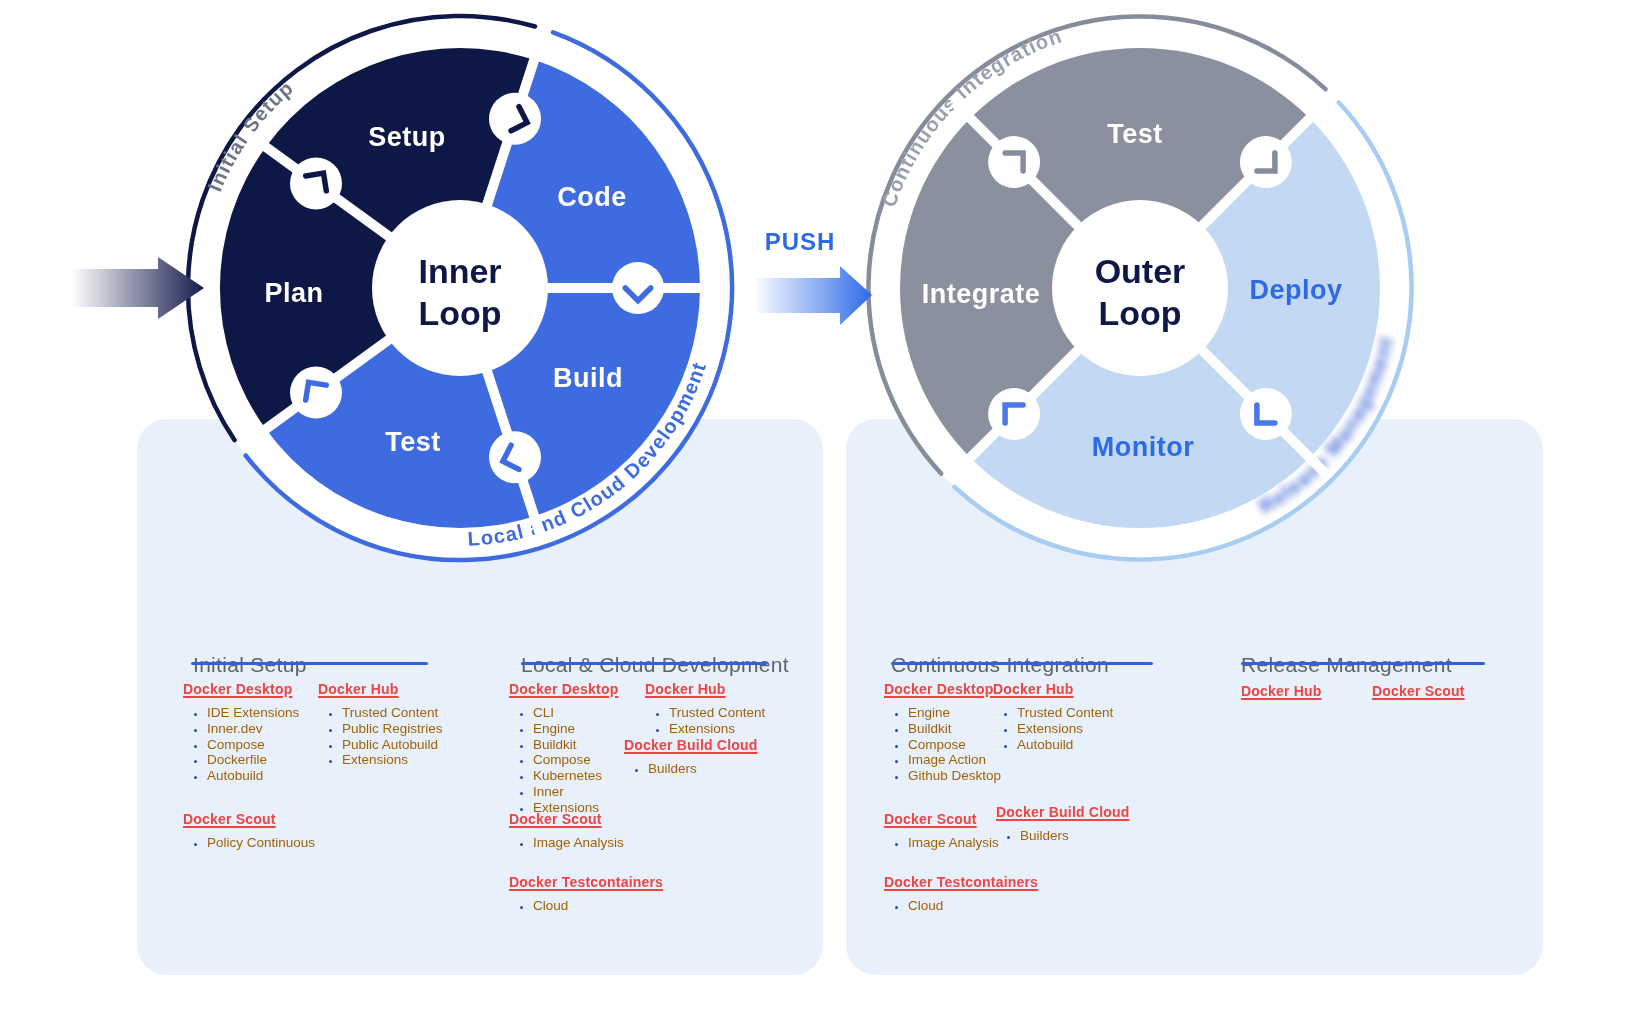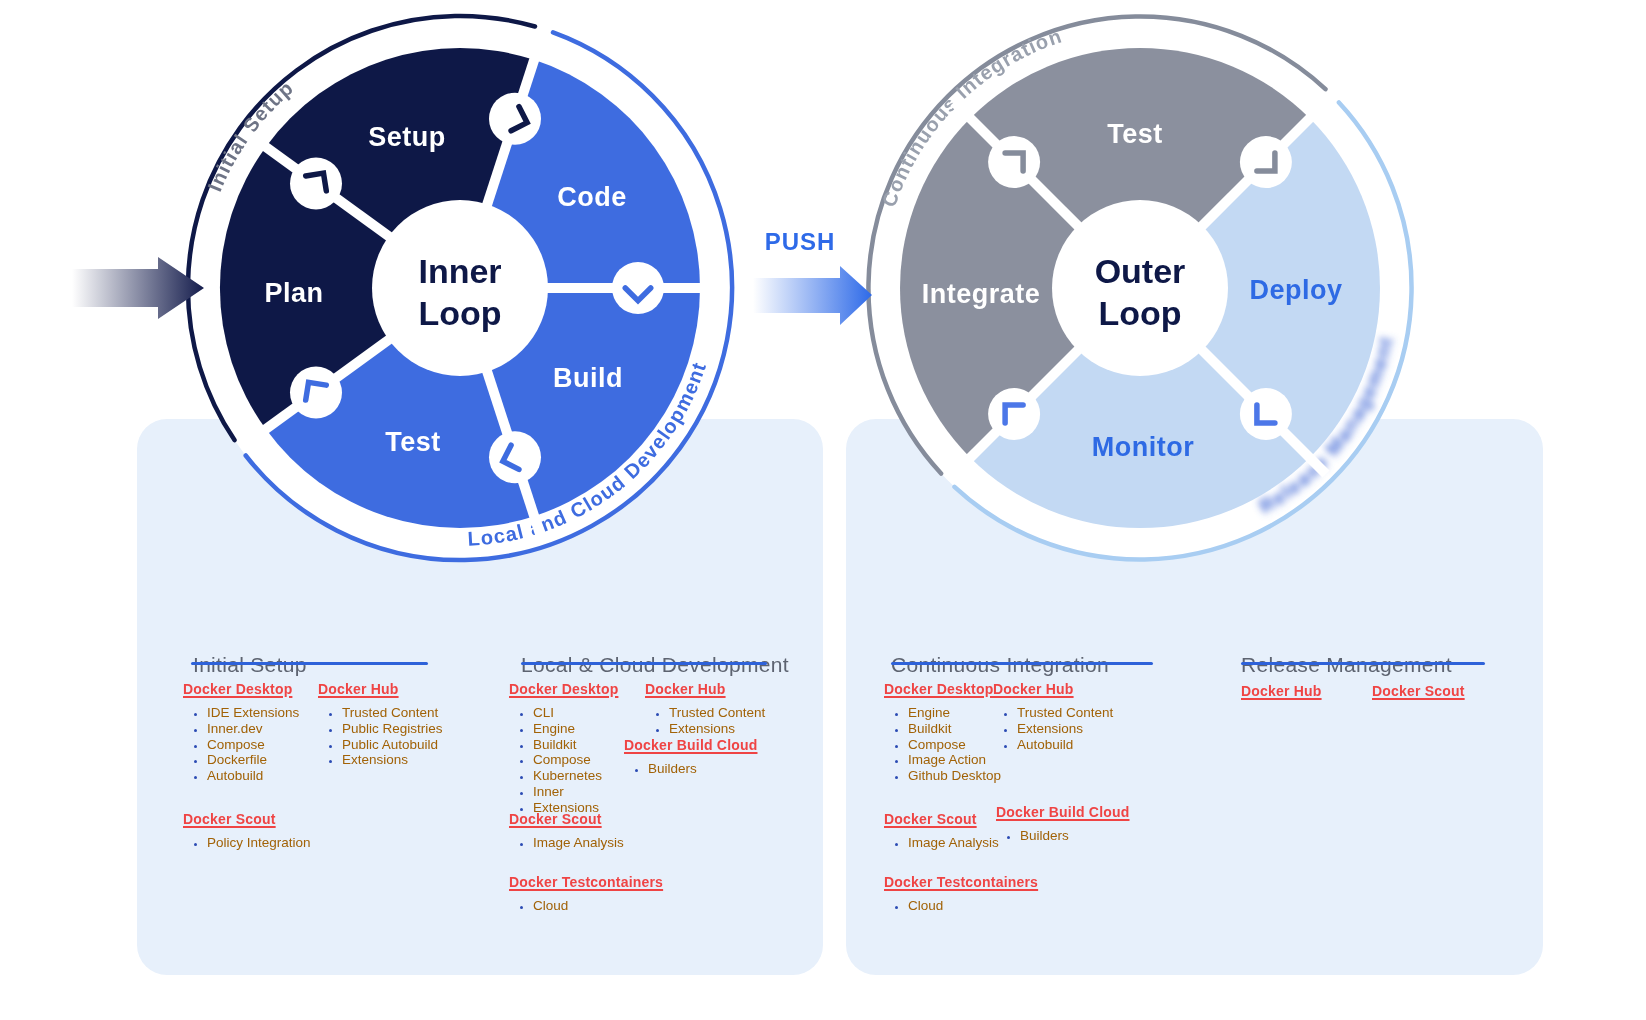--- a/index.html
+++ b/index.html
@@ -173,21 +173,21 @@
       <ul>
           <li>Trusted Content</li>
           <li>Public Registries</li>
           <li>Public Autobuild</li>
           <li>Extensions</li>
         </ul>
     </div>
     <div class="tool" style="left:46px;top:392px">
       <h4>Docker Scout</h4>
       <ul>
-          <li>Policy Integration</li>
+          <li>Policy Continuous</li>
         </ul>
     </div>
 
     <div class="sec-head" style="left:384px;top:234px">Local &amp; Cloud Development</div>
     <div class="sec-rule" style="left:384px;top:243px;width:246px"></div>
 
     <div class="tool" style="left:372px;top:262px">
       <h4>Docker Desktop</h4>
       <ul>
           <li>CLI</li>

